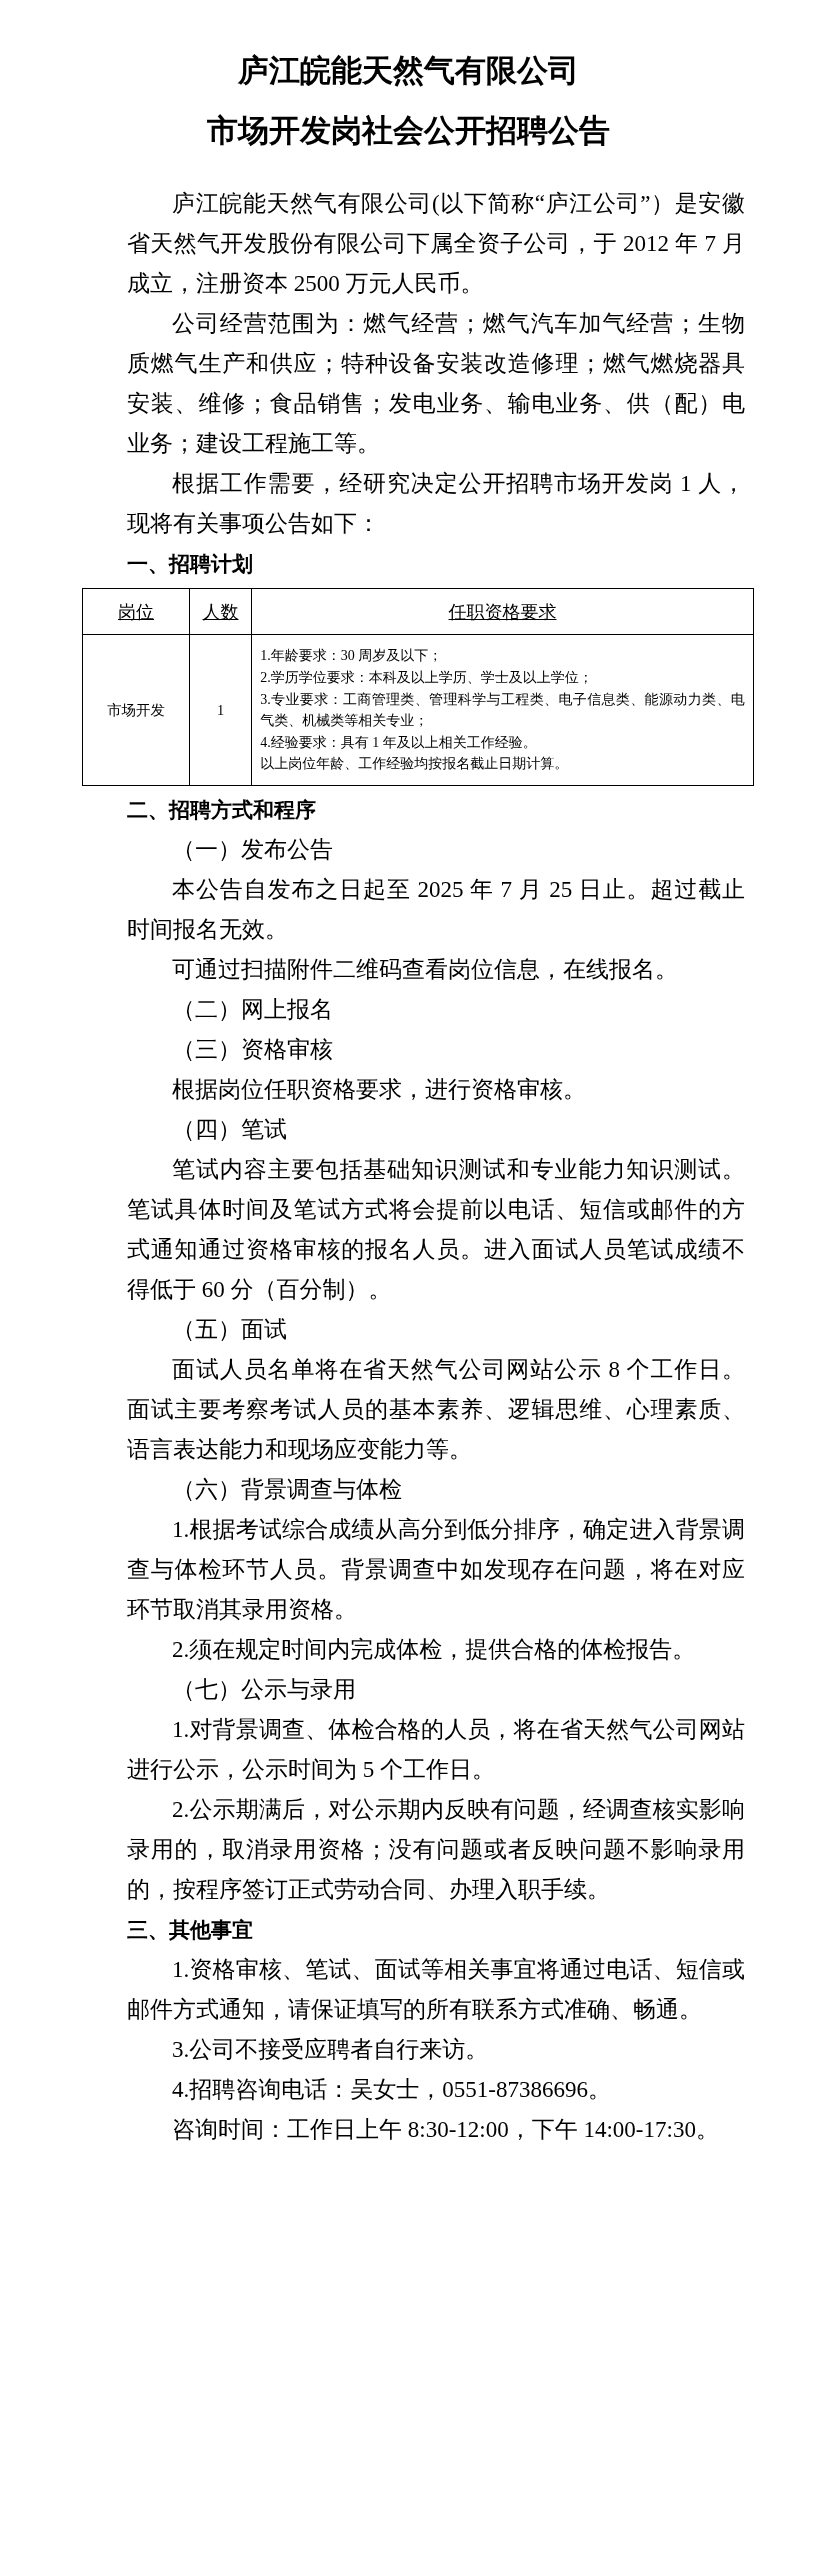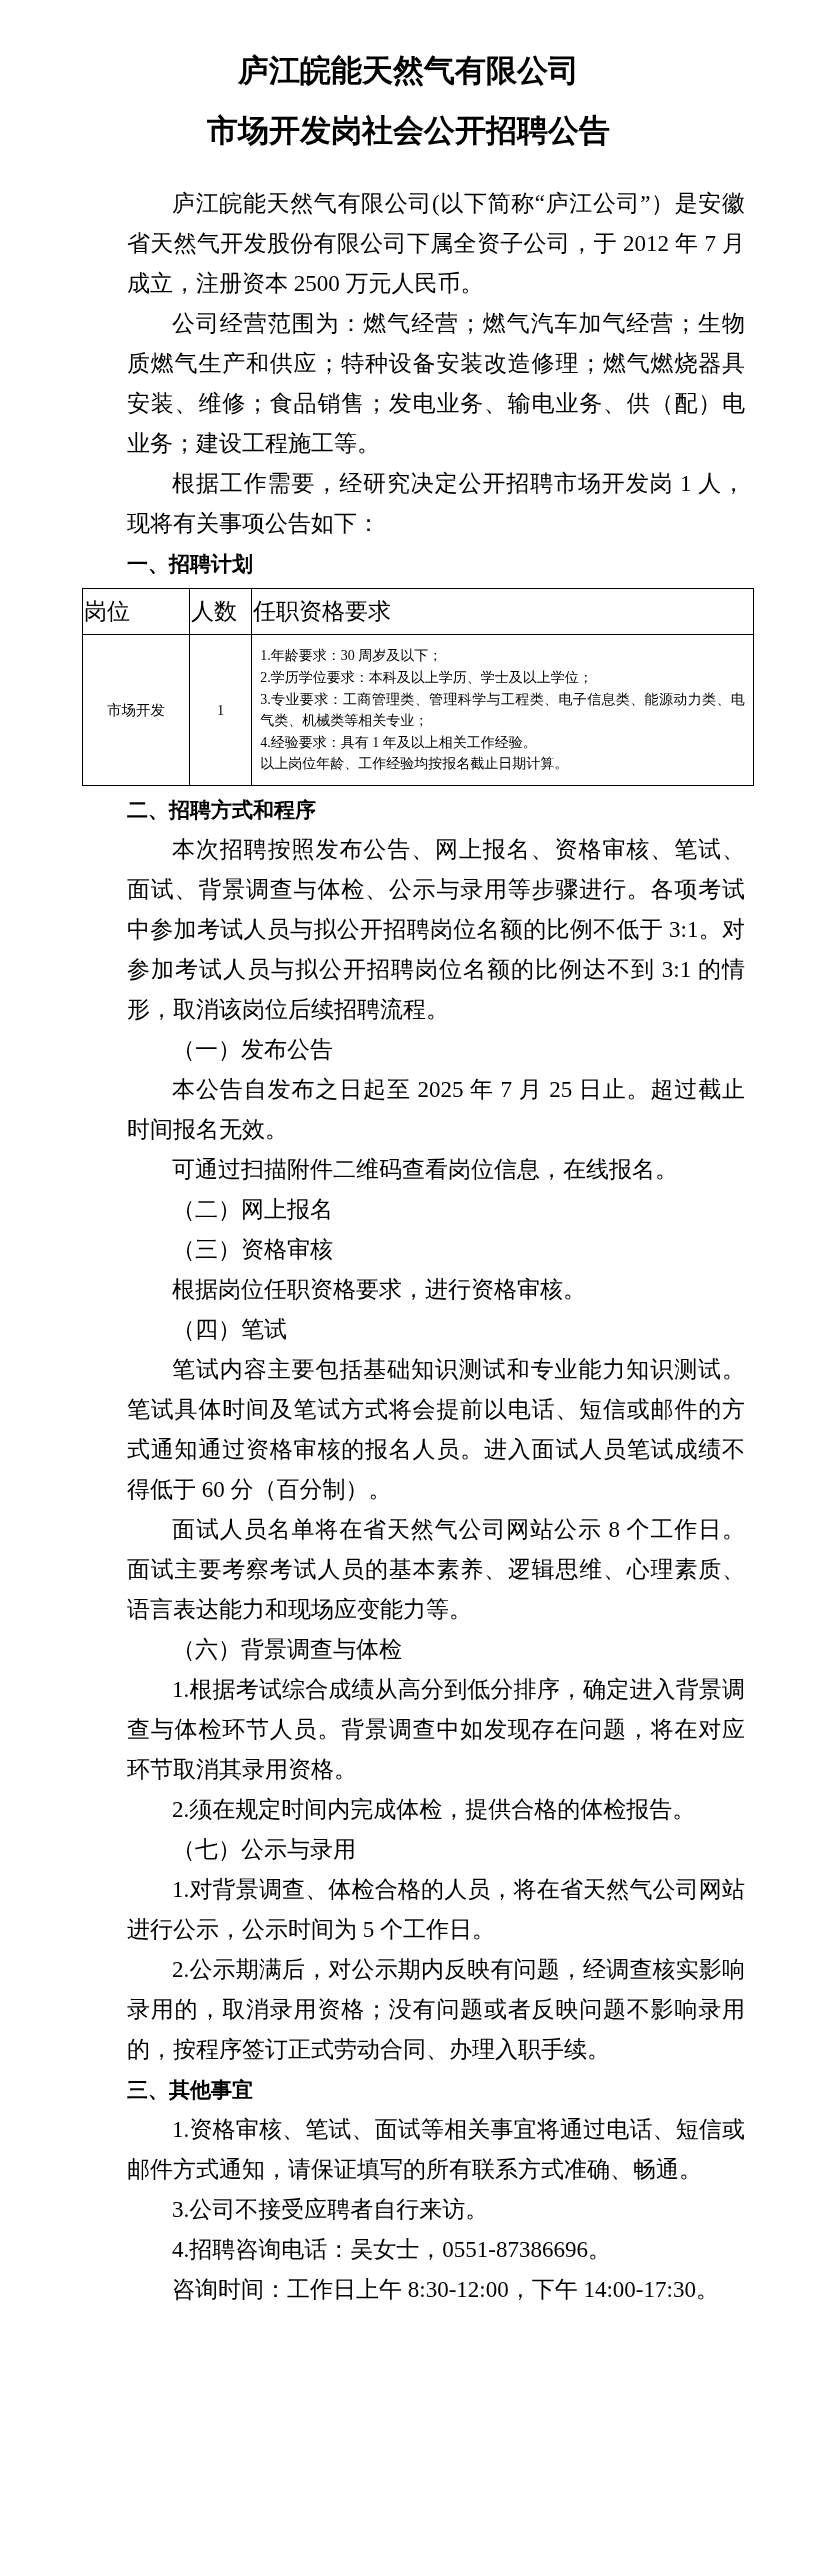--- a/index.html
+++ b/index.html
@@ -17,21 +17,21 @@
   p.body { margin:0; font-size:23px; line-height:40px;
     text-align:justify; text-indent:45px; word-break:break-all; }
   h2.section-heading { margin:0; font-size:21px; line-height:40px; font-weight:bold;
     font-family:"Liberation Sans","DejaVu Sans",sans-serif; }
   table.plan-table { border-collapse:collapse; table-layout:fixed;
     width:672px; margin:4.1px 0 4.1px -45px; }
   table.plan-table td { border:1.5px solid #000000; vertical-align:middle; }
   .col-pos  { width:107px; }
   .col-num  { width:62px; }
   .col-req  { width:502px; }
-  td.th-cell { height:43px; font-size:23px; }
+  td.th-cell { height:43px; text-align:center; font-size:18px;text-decoration:underline; }
   td.val-cell { text-align:center; font-size:14.4px; }
   td.req-cell { padding:10.3px 8.2px; }
   .req-line { font-size:14px; line-height:21.6px; text-align:justify; word-break:break-all; }
 </style>
 </head>
 <body>
 
 <div class="page">
   <h1 class="doc-title">
     <div>庐江皖能天然气有限公司</div>
@@ -65,34 +65,34 @@
             <div class="req-line">2.学历学位要求：本科及以上学历、学士及以上学位；</div>
             <div class="req-line">3.专业要求：工商管理类、管理科学与工程类、电子信息类、能源动力类、电气类、机械类等相关专业；</div>
             <div class="req-line">4.经验要求：具有 1 年及以上相关工作经验。</div>
             <div class="req-line">以上岗位年龄、工作经验均按报名截止日期计算。</div>
           </td>
         </tr>
       </tbody>
     </table>
 
     <h2 class="section-heading">二、招聘方式和程序</h2>
-    <p class="body">本次招聘按照发布公告、网上报名、资格审核、笔试、面试、背景调查与体检、公示与录用等步骤进行。各项考试中参加考试人员与拟公开招聘岗位名额的比例不低于 3:1。对参加考试人员与拟公开招聘岗位名额的比例达不到 3:1 的情形，取消该岗位后续招聘流程。</p>
 
     <p class="body">（一）发布公告</p>
     <p class="body">本公告自发布之日起至 2025 年 7 月 25 日止。超过截止时间报名无效。</p>
 
     <p class="body">可通过扫描附件二维码查看岗位信息，在线报名。</p>
     <p class="body">（二）网上报名</p>
 
     <p class="body">（三）资格审核</p>
     <p class="body">根据岗位任职资格要求，进行资格审核。</p>
 
     <p class="body">（四）笔试</p>
     <p class="body">笔试内容主要包括基础知识测试和专业能力知识测试。笔试具体时间及笔试方式将会提前以电话、短信或邮件的方式通知通过资格审核的报名人员。进入面试人员笔试成绩不得低于 60 分（百分制）。</p>
 
+    <p class="body">（五）面试</p>
     <p class="body">面试人员名单将在省天然气公司网站公示 8 个工作日。面试主要考察考试人员的基本素养、逻辑思维、心理素质、语言表达能力和现场应变能力等。</p>
 
     <p class="body">（六）背景调查与体检</p>
     <p class="body">1.根据考试综合成绩从高分到低分排序，确定进入背景调查与体检环节人员。背景调查中如发现存在问题，将在对应环节取消其录用资格。</p>
     <p class="body">2.须在规定时间内完成体检，提供合格的体检报告。</p>
 
     <p class="body">（七）公示与录用</p>
     <p class="body">1.对背景调查、体检合格的人员，将在省天然气公司网站进行公示，公示时间为 5 个工作日。</p>
     <p class="body">2.公示期满后，对公示期内反映有问题，经调查核实影响录用的，取消录用资格；没有问题或者反映问题不影响录用的，按程序签订正式劳动合同、办理入职手续。</p>
 

